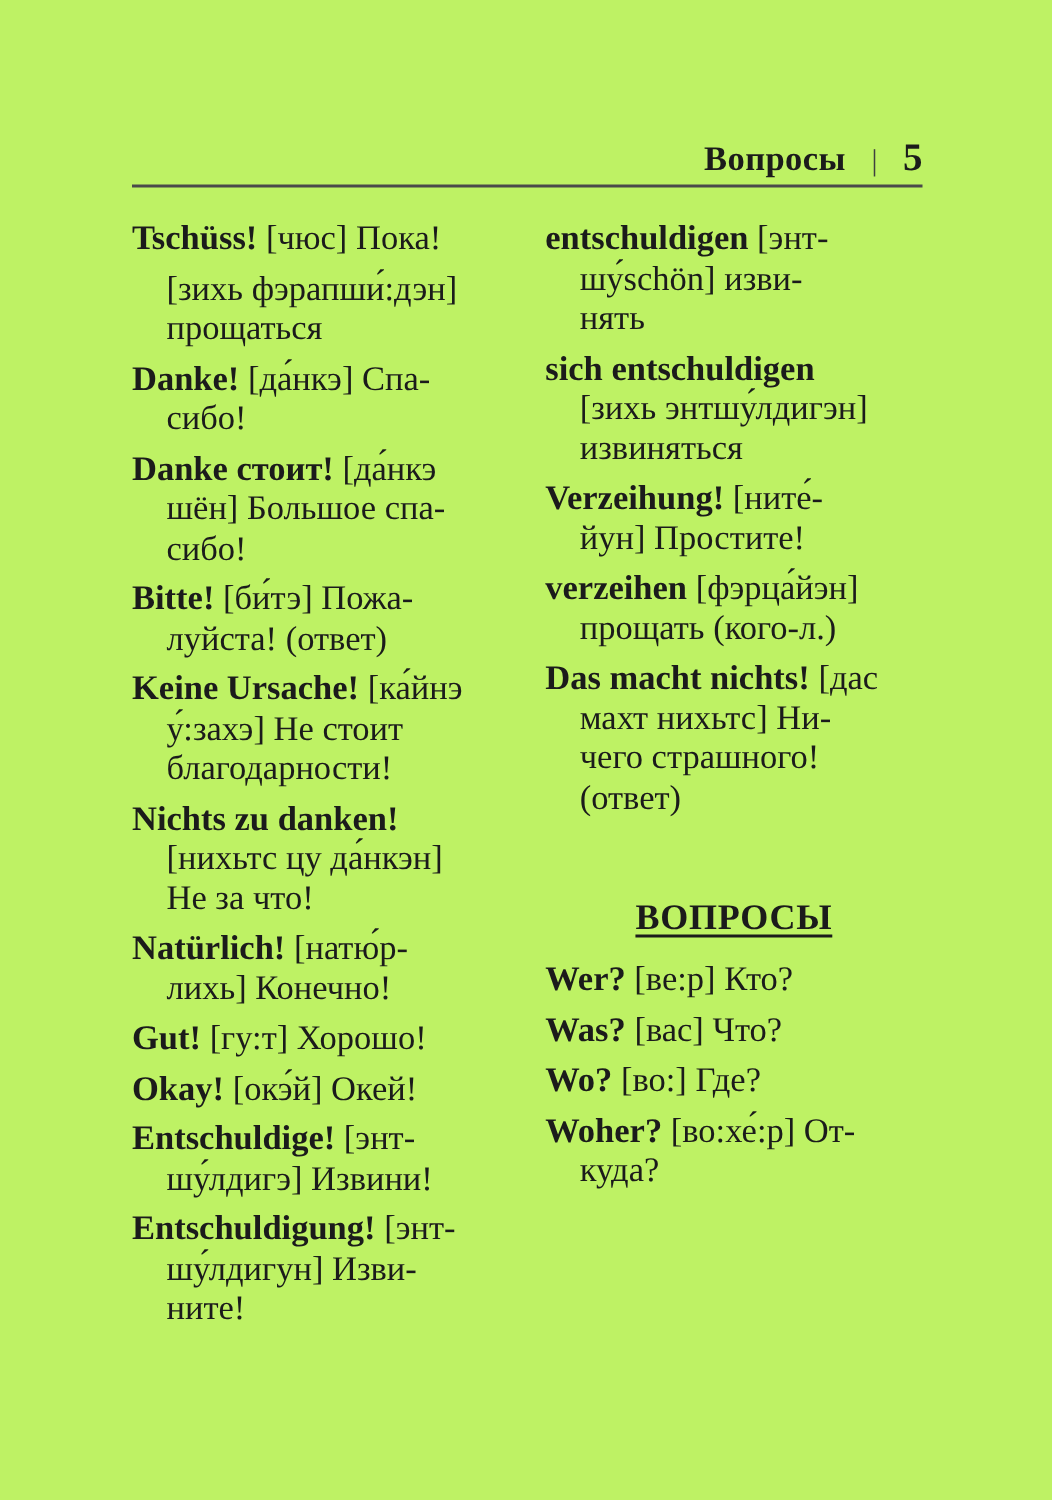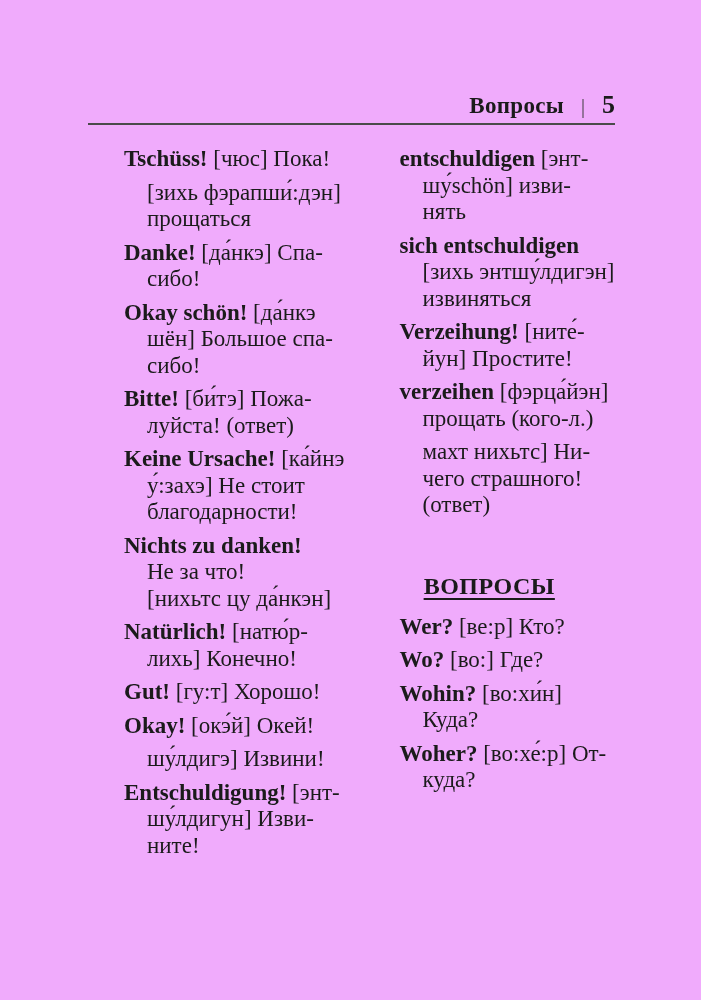--- a/index.html
+++ b/index.html
@@ -13,21 +13,21 @@
     color: #1b1b1b;
     font-family: "Liberation Serif", serif;
     font-size: 23px;
     overflow: hidden;
   }
   .page {
     box-sizing: border-box;
     width: 701px;
     height: 1000px;
     padding: 90px 86px 30px 88px;
-    background: #f0abfc;
+    background: #bef264;
   }
   .header {
     display: flex;
     justify-content: flex-end;
     align-items: baseline;
     border-bottom: 2px solid #4a4a4a;
     padding-bottom: 3px;
     font-weight: bold;
   }
   .header .section-title {
@@ -51,21 +51,20 @@
   .col {
     flex: 1;
     min-width: 0;
   }
   .entry {
     margin: 0 0 7px 0;
   }
   .line {
     line-height: 26.5px;
     white-space: nowrap;
-    margin-left: 36px;
   }
   .cont {
     padding-left: 23px;
   }
   .seg-b { font-weight: bold; }
   .seg-n { font-weight: normal; }
   .seg-i { }
   .heading {
     font-weight: bold;
     text-align: center;
@@ -95,49 +94,50 @@
         </div>
         <div class="entry">
           <div class="line cont"><span class="seg-n">[зихь фэрапши́:дэн]</span></div>
           <div class="line cont"><span class="seg-n">прощаться</span></div>
         </div>
         <div class="entry">
           <div class="line"><span class="seg-b">Danke!</span><span class="seg-n"> [да́нкэ] Спа-</span></div>
           <div class="line cont"><span class="seg-n">сибо!</span></div>
         </div>
         <div class="entry">
-          <div class="line"><span class="seg-b">Okay schön!</span><span class="seg-n"> [да́нкэ</span></div>
+          <div class="line"><span class="seg-b">Danke стоит!</span><span class="seg-n"> [да́нкэ</span></div>
           <div class="line cont"><span class="seg-n">шён] Большое спа-</span></div>
           <div class="line cont"><span class="seg-n">сибо!</span></div>
         </div>
         <div class="entry">
           <div class="line"><span class="seg-b">Bitte!</span><span class="seg-n"> [би́тэ] Пожа-</span></div>
           <div class="line cont"><span class="seg-n">луйста! </span><span class="seg-i">(ответ)</span></div>
         </div>
         <div class="entry">
           <div class="line"><span class="seg-b">Keine Ursache!</span><span class="seg-n"> [ка́йнэ</span></div>
           <div class="line cont"><span class="seg-n">у́:захэ] Не стоит</span></div>
           <div class="line cont"><span class="seg-n">благодарности!</span></div>
         </div>
         <div class="entry">
           <div class="line"><span class="seg-b">Nichts zu danken!</span></div>
+          <div class="line cont"><span class="seg-n">[нихьтс цу да́нкэн]</span></div>
           <div class="line cont"><span class="seg-n">Не за что!</span></div>
-          <div class="line cont"><span class="seg-n">[нихьтс цу да́нкэн]</span></div>
         </div>
         <div class="entry">
           <div class="line"><span class="seg-b">Natürlich!</span><span class="seg-n"> [натю́р-</span></div>
           <div class="line cont"><span class="seg-n">лихь] Конечно!</span></div>
         </div>
         <div class="entry">
           <div class="line"><span class="seg-b">Gut!</span><span class="seg-n"> [гу:т] Хорошо!</span></div>
         </div>
         <div class="entry">
           <div class="line"><span class="seg-b">Okay!</span><span class="seg-n"> [окэ́й] Окей!</span></div>
         </div>
         <div class="entry">
+          <div class="line"><span class="seg-b">Entschuldige!</span><span class="seg-n"> [энт-</span></div>
           <div class="line cont"><span class="seg-n">шу́лдигэ] Извини!</span></div>
         </div>
         <div class="entry">
           <div class="line"><span class="seg-b">Entschuldigung!</span><span class="seg-n"> [энт-</span></div>
           <div class="line cont"><span class="seg-n">шу́лдигун] Изви-</span></div>
           <div class="line cont"><span class="seg-n">ните!</span></div>
         </div>
       </div>
     <div class="col">
         <div class="entry">
@@ -152,34 +152,34 @@
         </div>
         <div class="entry">
           <div class="line"><span class="seg-b">Verzeihung!</span><span class="seg-n"> [ните́-</span></div>
           <div class="line cont"><span class="seg-n">йун] Простите!</span></div>
         </div>
         <div class="entry">
           <div class="line"><span class="seg-b">verzeihen</span><span class="seg-n"> [фэрца́йэн]</span></div>
           <div class="line cont"><span class="seg-n">прощать </span><span class="seg-i">(кого-л.)</span></div>
         </div>
         <div class="entry">
+          <div class="line"><span class="seg-b">Das macht nichts!</span><span class="seg-n"> [дас</span></div>
           <div class="line cont"><span class="seg-n">махт нихьтс] Ни-</span></div>
           <div class="line cont"><span class="seg-n">чего страшного!</span></div>
           <div class="line cont"><span class="seg-i">(ответ)</span></div>
         </div>
         <div class="heading">ВОПРОСЫ</div>
         <div class="entry">
           <div class="line"><span class="seg-b">Wer?</span><span class="seg-n"> [ве:р] Кто?</span></div>
         </div>
         <div class="entry">
-          <div class="line"><span class="seg-b">Wo?</span><span class="seg-n"> [во:] Где?</span></div>
+          <div class="line"><span class="seg-b">Was?</span><span class="seg-n"> [вас] Что?</span></div>
         </div>
         <div class="entry">
-          <div class="line"><span class="seg-b">Wohin?</span><span class="seg-n"> [во:хи́н]</span></div>
-          <div class="line cont"><span class="seg-n">Куда?</span></div>
+          <div class="line"><span class="seg-b">Wo?</span><span class="seg-n"> [во:] Где?</span></div>
         </div>
         <div class="entry">
           <div class="line"><span class="seg-b">Woher?</span><span class="seg-n"> [во:хе́:р] От-</span></div>
           <div class="line cont"><span class="seg-n">куда?</span></div>
         </div>
       </div>
   </div>
 
 </div>
 

